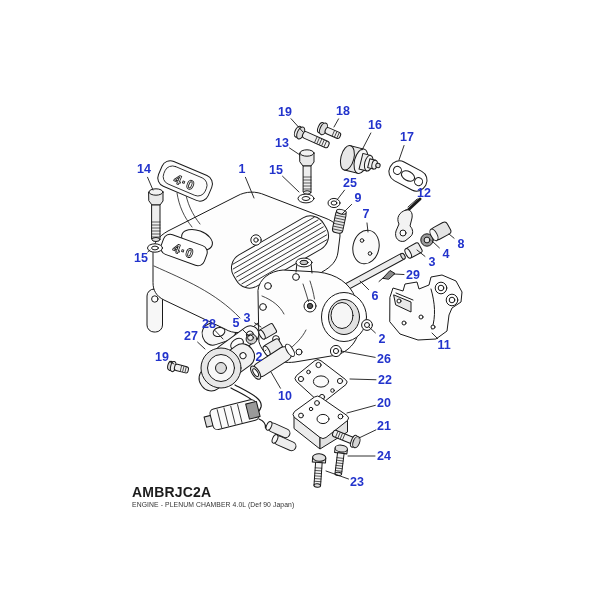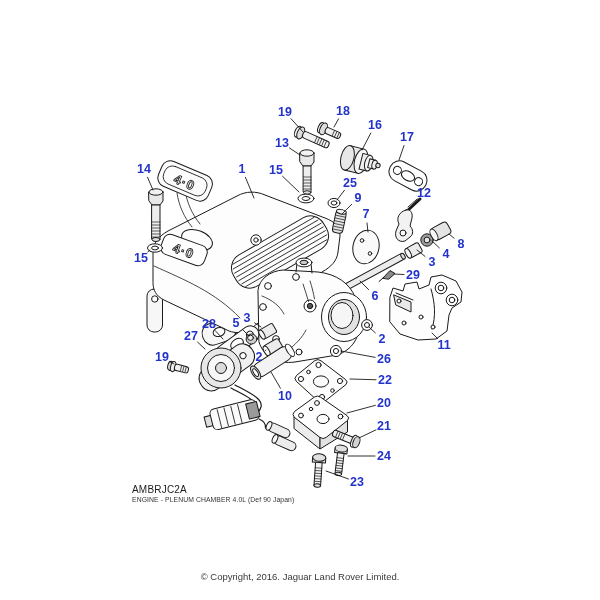--- a/index.html
+++ b/index.html
@@ -1,18 +1,18 @@
 <!DOCTYPE html>
 <html><head>
 <meta charset="utf-8">
 <style>
   html,body{margin:0;padding:0;background:#fff;width:600px;height:600px;overflow:hidden;}
   .stage{position:relative;width:600px;height:600px;background:#fff;font-family:"Liberation Sans",sans-serif;}
   .caption{position:absolute;left:132px;top:484px;}
-  .caption .code{font-size:10px;font-weight:normal;color:#1c1c1c;letter-spacing:.2px;}
+  .caption .code{font-size:14px;font-weight:bold;color:#1c1c1c;letter-spacing:.2px;}
   .caption .desc{font-size:6.8px;color:#333;margin-top:1px;letter-spacing:.1px;}
   .footer{position:absolute;left:0;right:0;top:571px;text-align:center;font-size:9.5px;color:#3a3a3a;}
   svg{position:absolute;left:0;top:0;}
   .callout{font:700 12.5px "Liberation Sans",sans-serif;text-anchor:middle;}
   .badge-text{font:700 13px "Liberation Sans",sans-serif;fill:none;stroke:#1a1a1a;stroke-width:.85;text-anchor:middle;letter-spacing:1px;}
 </style>
 </head>
 <body>
 
 <div class="stage">
@@ -443,15 +443,14 @@
           <text x="285" y="400.2" class="callout" fill="#2233cc" stroke="none">10</text>
         </g>
   </g>
 </svg>
 
 <div class="caption">
   <div class="code">AMBRJC2A</div>
   <div class="desc">ENGINE - PLENUM CHAMBER 4.0L (Def 90 Japan)</div>
 </div>
 
-<div class="footer">© Copyright, 2016. Jaguar Land Rover Limited.</div>
 
 </div>
 
 </body></html>

